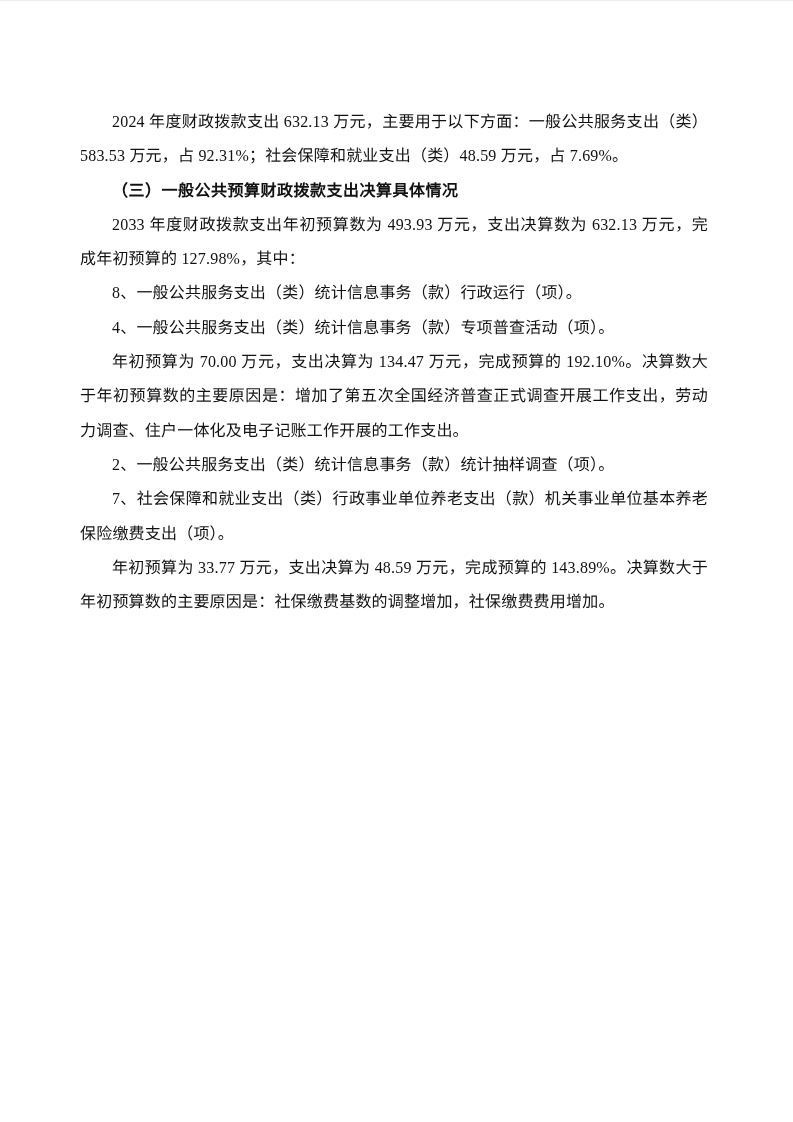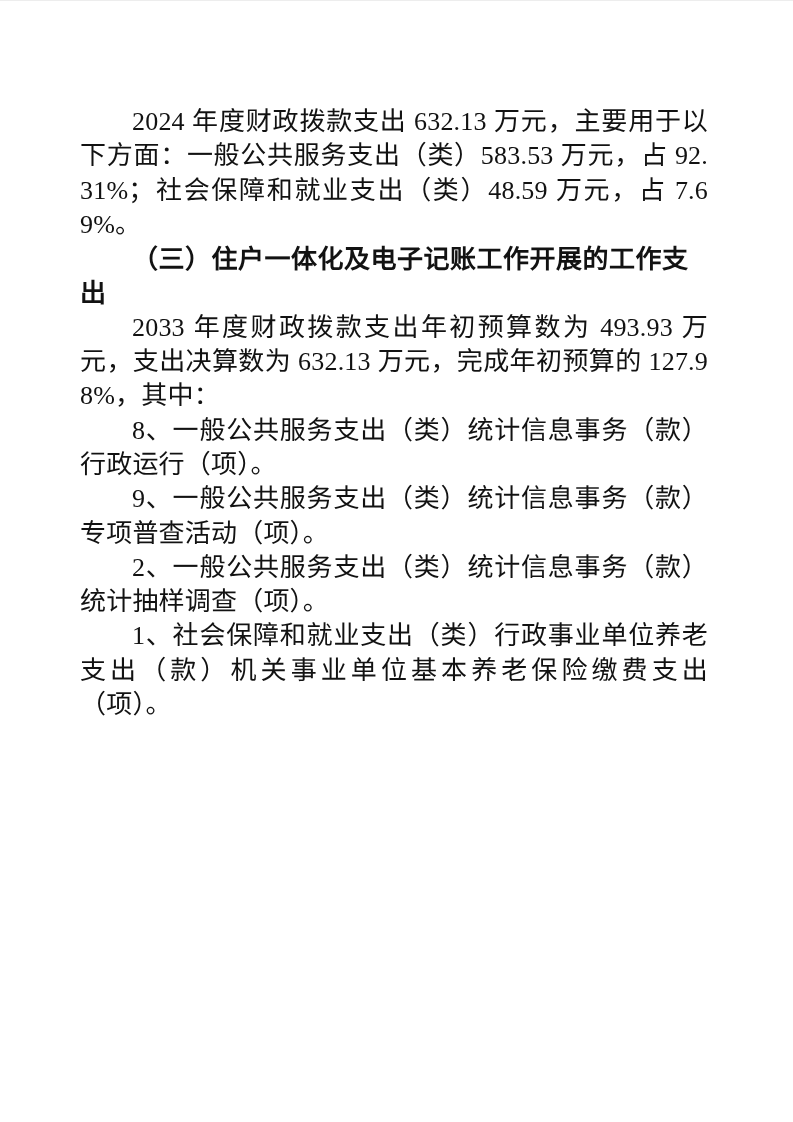--- a/index.html
+++ b/index.html
@@ -19,40 +19,42 @@
   .text-block {
     position: absolute;
     top: 104px;
     left: 80px;
     width: 628px;
     color: #121212;
   }
   .para {
     margin: 0;
     font-family: "Liberation Serif", "DejaVu Serif", serif;
-    font-size: 26px;
+    font-size: 16px;
     line-height: 34.3px;
     text-align: justify;
     text-indent: 2em;
     word-break: break-all;
     letter-spacing: 0.2px;
   }
   .para.heading {
     font-family: "Liberation Sans", "DejaVu Sans", sans-serif;
     font-weight: bold;
     text-align: left;
     letter-spacing: 0.5px;
   }
 </style>
 </head>
 <body>
 
 <div class="page">
   <div class="text-block">
     <p class="para">2024 年度财政拨款支出 632.13 万元，主要用于以下方面：一般公共服务支出（类）583.53 万元，占 92.31%；社会保障和就业支出（类）48.59 万元，占 7.69%。</p>
-    <p class="para heading">（三）住户一体化及电子记账工作开展的工作支出</p>
+    <p class="para heading">（三）一般公共预算财政拨款支出决算具体情况</p>
     <p class="para">2033 年度财政拨款支出年初预算数为 493.93 万元，支出决算数为 632.13 万元，完成年初预算的 127.98%，其中：</p>
     <p class="para">8、一般公共服务支出（类）统计信息事务（款）行政运行（项）。</p>
-    <p class="para">9、一般公共服务支出（类）统计信息事务（款）专项普查活动（项）。</p>
+    <p class="para">4、一般公共服务支出（类）统计信息事务（款）专项普查活动（项）。</p>
+    <p class="para">年初预算为 70.00 万元，支出决算为 134.47 万元，完成预算的 192.10%。决算数大于年初预算数的主要原因是：增加了第五次全国经济普查正式调查开展工作支出，劳动力调查、住户一体化及电子记账工作开展的工作支出。</p>
     <p class="para">2、一般公共服务支出（类）统计信息事务（款）统计抽样调查（项）。</p>
-    <p class="para">1、社会保障和就业支出（类）行政事业单位养老支出（款）机关事业单位基本养老保险缴费支出（项）。</p>
+    <p class="para">7、社会保障和就业支出（类）行政事业单位养老支出（款）机关事业单位基本养老保险缴费支出（项）。</p>
+    <p class="para">年初预算为 33.77 万元，支出决算为 48.59 万元，完成预算的 143.89%。决算数大于年初预算数的主要原因是：社保缴费基数的调整增加，社保缴费费用增加。</p>
   </div>
 </div>
 
 </body></html>

